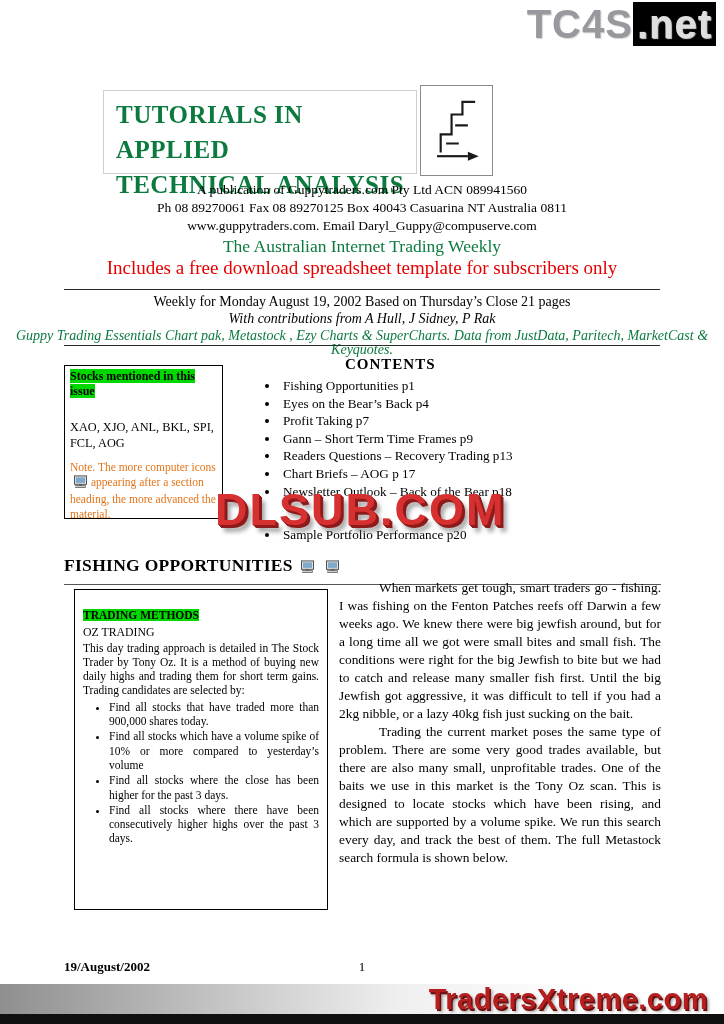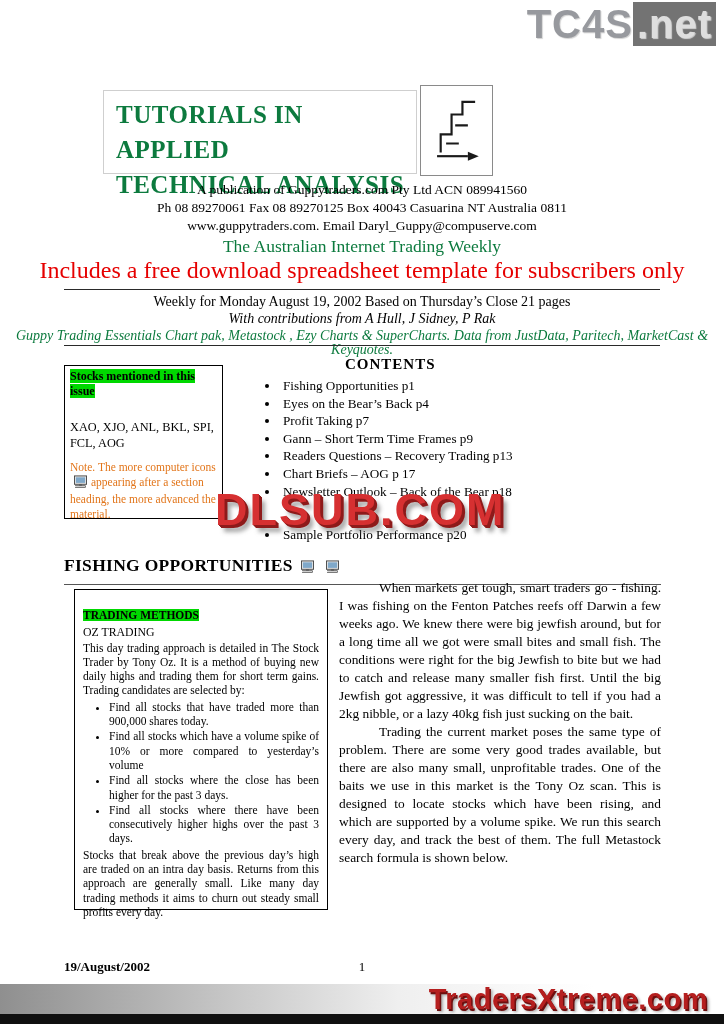--- a/index.html
+++ b/index.html
@@ -9,35 +9,35 @@
     font-family:"Liberation Serif","DejaVu Serif",serif; color:#000; overflow:hidden;
   }
 
   
   .tc4s {
     position:absolute; top:2px; right:8px;
     font-family:"Liberation Sans","DejaVu Sans",sans-serif;
     font-weight:bold; font-size:40px; letter-spacing:1px;
     color:#97999e; text-shadow:1px 1px 1px #d2d2d2;
   }
-  .tc4s .net { background:#737373; color:#dedede; padding:0 4px; }
+  .tc4s .net { background:#000000; color:#dedede; padding:0 4px; }
 
   
   .masthead-title {
     position:absolute; left:103px; top:90px; width:314px; height:84px;
     border:1px solid #cfcfcf; padding:6px 9px 0 12px; background:#fff;
   }
   .mt-line { font-size:25px; font-weight:bold; color:#0c7a3e; line-height:35px; letter-spacing:0.5px; }
   .chart-icon-box {
     position:absolute; left:420px; top:85px; width:73px; height:91px;
     border:1px solid #8a8a8a; display:flex; align-items:center; justify-content:center; background:#fff;
   }
   .publisher { position:absolute; left:0; top:181px; width:724px; text-align:center; font-size:13.5px; line-height:18px; }
   .weekly-title { position:absolute; left:0; top:236px; width:724px; text-align:center; font-size:17.5px; color:#0c7a3e; }
-  .subscriber-note { position:absolute; left:0; top:257px; width:724px; text-align:center; font-size:24px; color:#e60000; }
+  .subscriber-note { position:absolute; left:0; top:257px; width:724px; text-align:center; font-size:19px; color:#e60000; }
 
   .rule { position:absolute; left:64px; width:596px; border-top:1px solid #2a2a2a; }
   .rule-1 { top:289px; }
   .rule-2 { top:345px; }
 
   .issue-info { position:absolute; left:0; top:293px; width:724px; text-align:center; }
   .ii-date { font-size:14px; line-height:17px; }
   .ii-contrib { font-size:14px; line-height:17px; font-style:italic; }
   .ii-tools { font-size:14px; line-height:14px; font-style:italic; color:#0c7a3e; margin-top:2px; }
 
@@ -192,21 +192,20 @@
   <div class="sidebar-box">
     <div><span class="hl">TRADING METHODS</span></div>
     <div class="oz">OZ TRADING</div>
     <div class="sb-text">This day trading approach is detailed in The Stock Trader by Tony Oz. It is a method of buying new daily highs and trading them for short term gains. Trading candidates are selected by:</div>
     <ul class="sb-list">
       <li>Find all stocks that have traded more than 900,000 shares today.</li>
       <li>Find all stocks which have a volume spike of 10% or more compared to yesterday’s volume</li>
       <li>Find all stocks where the close has been higher for the past 3 days.</li>
       <li>Find all stocks where there have been consecutively higher highs over the past 3 days.</li>
     </ul>
-    <div class="sb-text">Stocks that break above the previous day’s high are traded on an intra day basis. Returns from this approach are generally small. Like many day trading methods it aims to churn out steady small profits  every day.</div>
   </div>
 
   <div class="article-col">
     <p>When markets get tough, smart traders go  - fishing. I was fishing on the Fenton Patches reefs  off Darwin a few weeks ago. We knew there were big jewfish around, but for a long time all we got were small bites and small fish. The conditions were right for the big  Jewfish to bite but we had to catch and release many smaller fish first. Until the big Jewfish got aggressive, it was difficult to tell if you had a 2kg nibble, or a lazy 40kg fish just sucking on the bait.</p>
     <p>Trading the current market poses the same type of problem. There are some very good trades available, but there are also many small, unprofitable trades. One of the baits we use in this market is the Tony Oz scan. This is designed to locate stocks which have been rising, and which are supported by a volume spike. We run this search every day, and track the best of them. The full Metastock search formula is shown below.</p>
   </div>
 
   <div class="footer-date">19/August/2002</div>
   <div class="footer-page">1</div>
 

